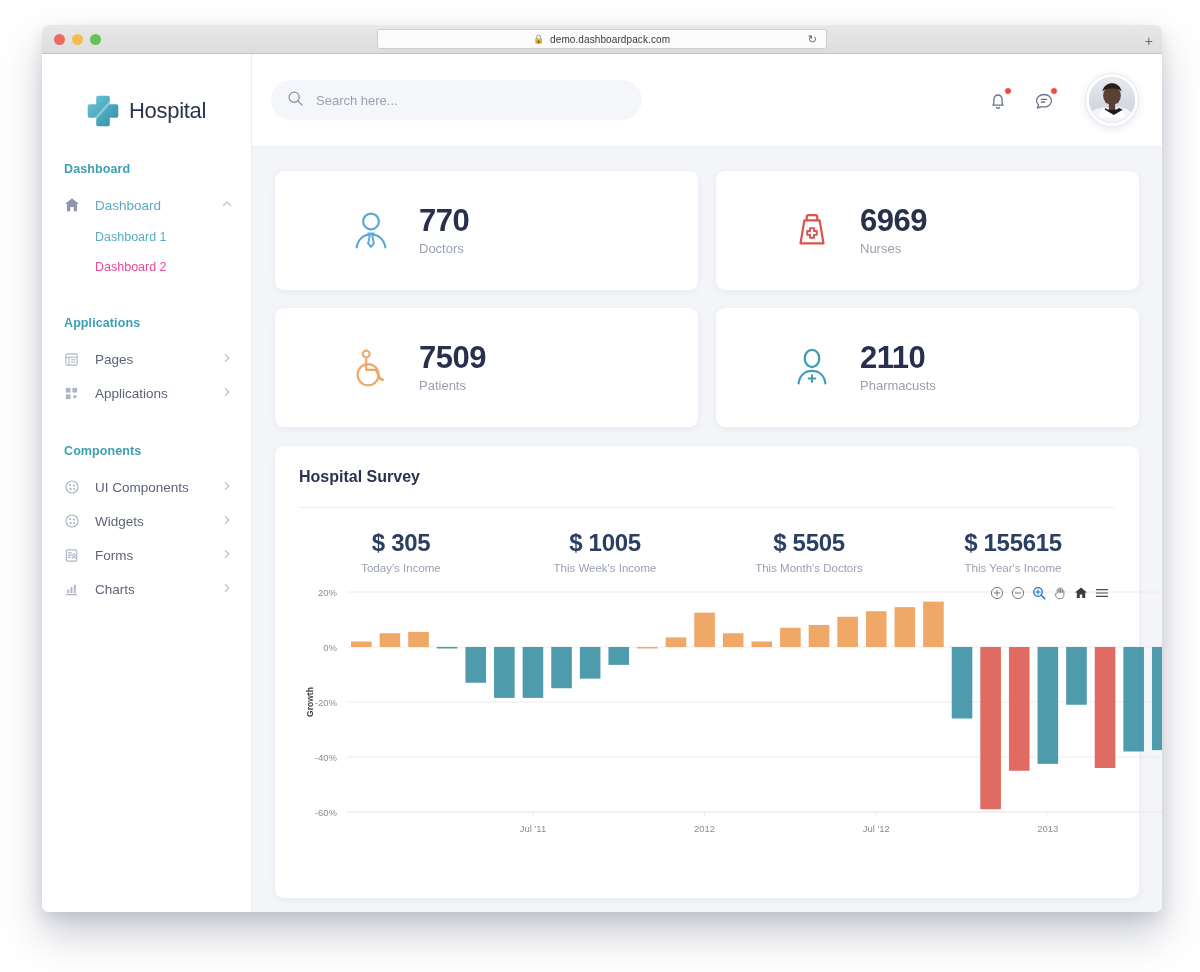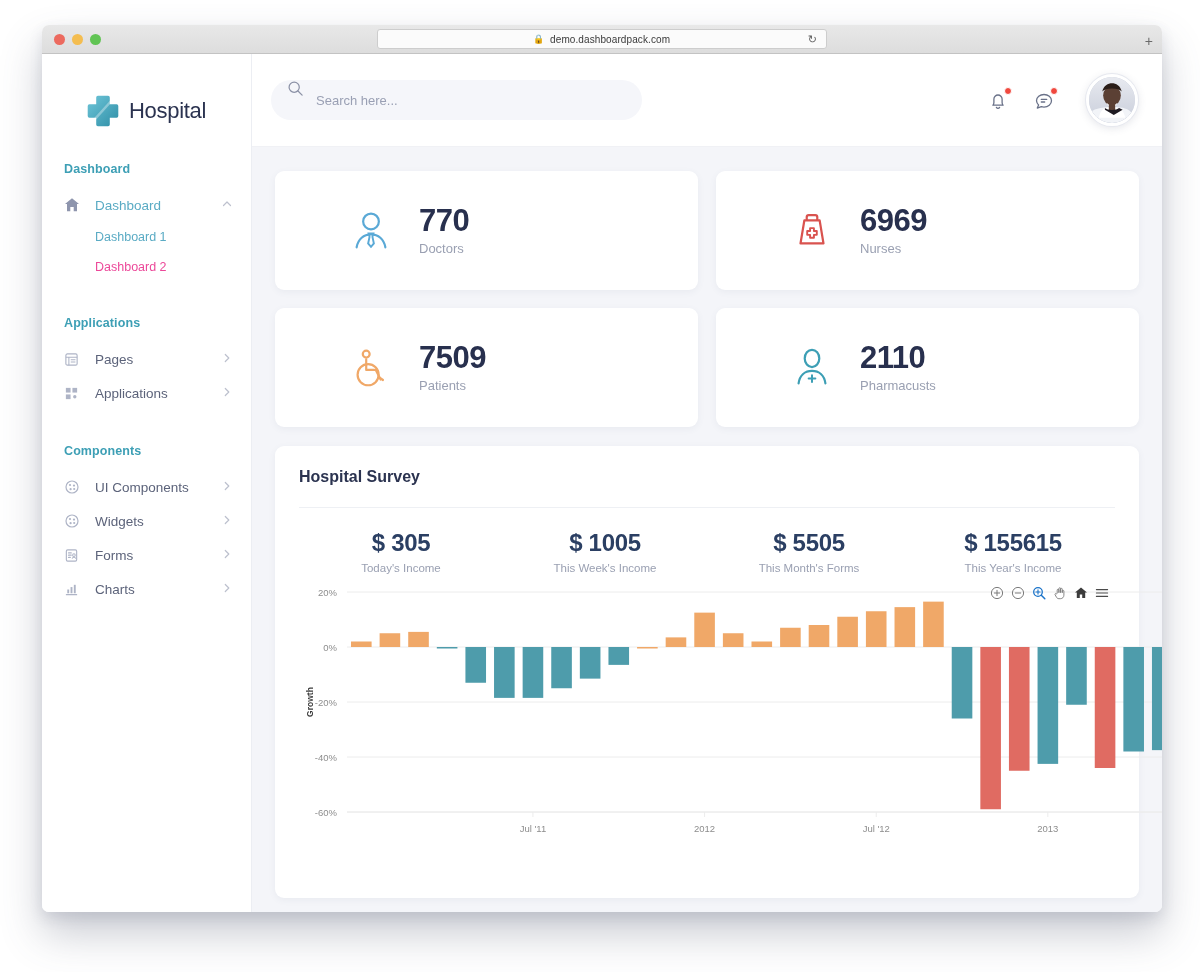--- a/index.html
+++ b/index.html
@@ -97,21 +97,21 @@
   #topbar {
     height: 93px; background: #ffffff;
     display: flex; align-items: center;
     padding: 0 24px 0 19px;
     border-bottom: 1px solid #f0f1f5;
     flex: none;
   }
   #search-wrap {
     width: 371px; height: 40px;
     background: #f5f6fa; border-radius: 21px;
-    display: flex; padding: 0 16px;
+    display: flex; align-items: center; padding: 0 16px;
     gap: 12px;
   }
   #search-input {
     border: none; background: transparent; outline: none;
     font-family: inherit; font-size: 13px; color: #8a90a6;
     width: 100%;
   }
   #search-input::placeholder { color: #9aa0b4; }
 
   #topbar-spacer { flex: 1; }
@@ -475,21 +475,21 @@
             <div class="income-col">
               <div class="income-val">$ 305</div>
               <div class="income-lbl">Today's Income</div>
             </div>
             <div class="income-col">
               <div class="income-val">$ 1005</div>
               <div class="income-lbl">This Week's Income</div>
             </div>
             <div class="income-col">
               <div class="income-val">$ 5505</div>
-              <div class="income-lbl">This Month's Forms</div>
+              <div class="income-lbl">This Month's Doctors</div>
             </div>
             <div class="income-col">
               <div class="income-val">$ 155615</div>
               <div class="income-lbl">This Year's Income</div>
             </div>
           </div>
 
           <div id="chart-area">
 
             <div id="chart-toolbar">

